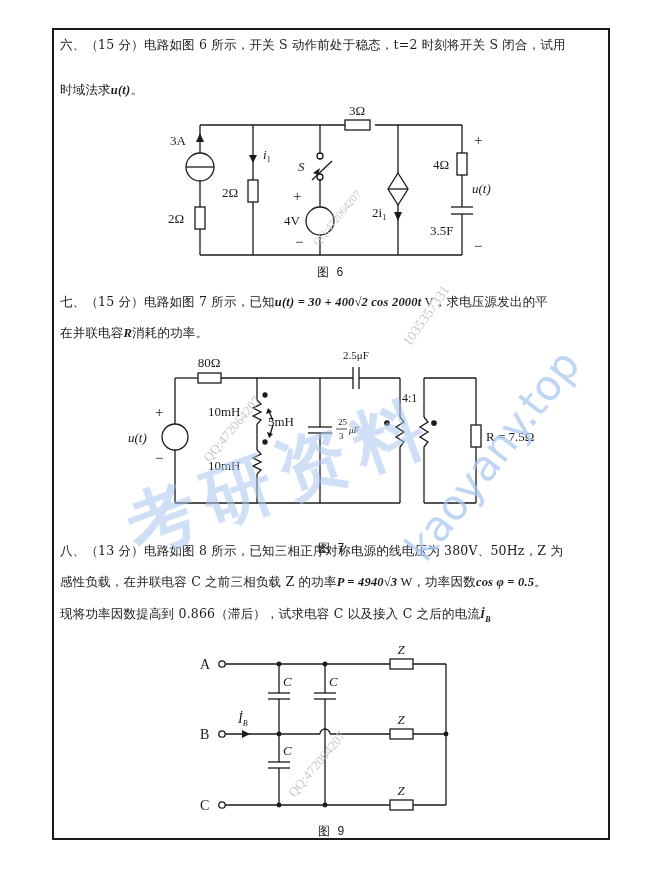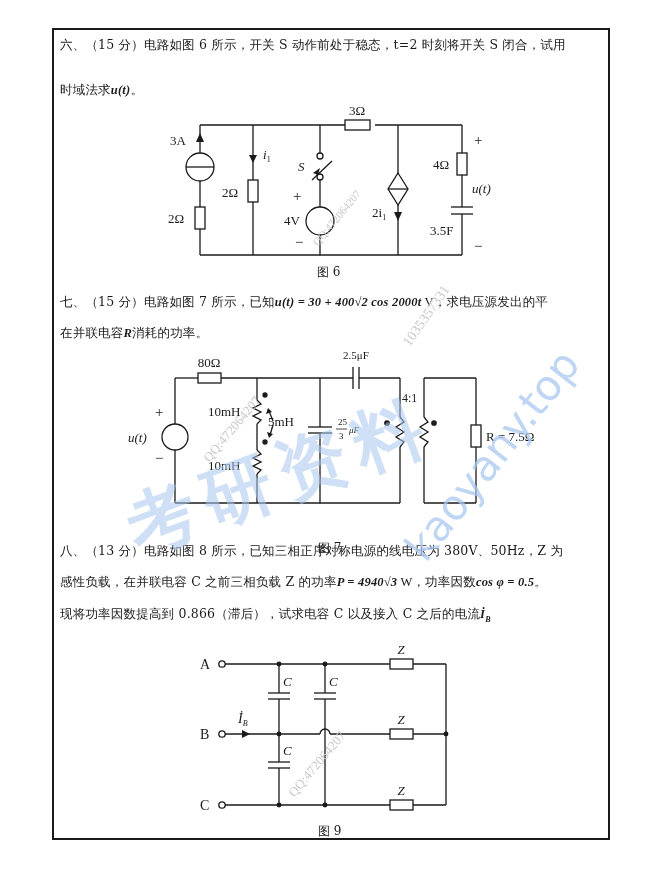--- a/index.html
+++ b/index.html
@@ -3,21 +3,21 @@
 <meta charset="utf-8">
 <style>
   html, body { margin:0; padding:0; background:#ffffff; }
   body { width:670px; height:888px; position:relative; overflow:hidden;
          font-family:"DejaVu Serif","Liberation Serif",serif; color:#1a1a1a; }
   .frame { position:absolute; left:52px; top:28px; width:558px; height:812px;
            border:2px solid #1a1a1a; box-sizing:border-box; }
   .line { position:absolute; left:60px; font-size:12.5px; white-space:nowrap; letter-spacing:0.2px; }
   .math { font-family:"Liberation Serif","DejaVu Serif",serif; font-style:italic;font-weight:bold; }
   .rm { font-family:"Liberation Serif","DejaVu Serif",serif; }
-  .caption { position:absolute; font-size:12px; }
+  .caption { position:absolute; font-size:12px;font-family:Liberation Mono, monospace; }
   svg { position:absolute; overflow:visible; }
   svg text { font-family:"Liberation Serif","DejaVu Serif",serif; fill:#1a1a1a; }
   .wm { position:absolute; pointer-events:none; }
 </style>
 </head>
 <body>
 
 <div class="frame"></div>
 
 <div class="line" style="top:37px;">六、（15 分）电路如图 6 所示，开关 S 动作前处于稳态，t=2 时刻将开关 S 闭合，试用</div>

